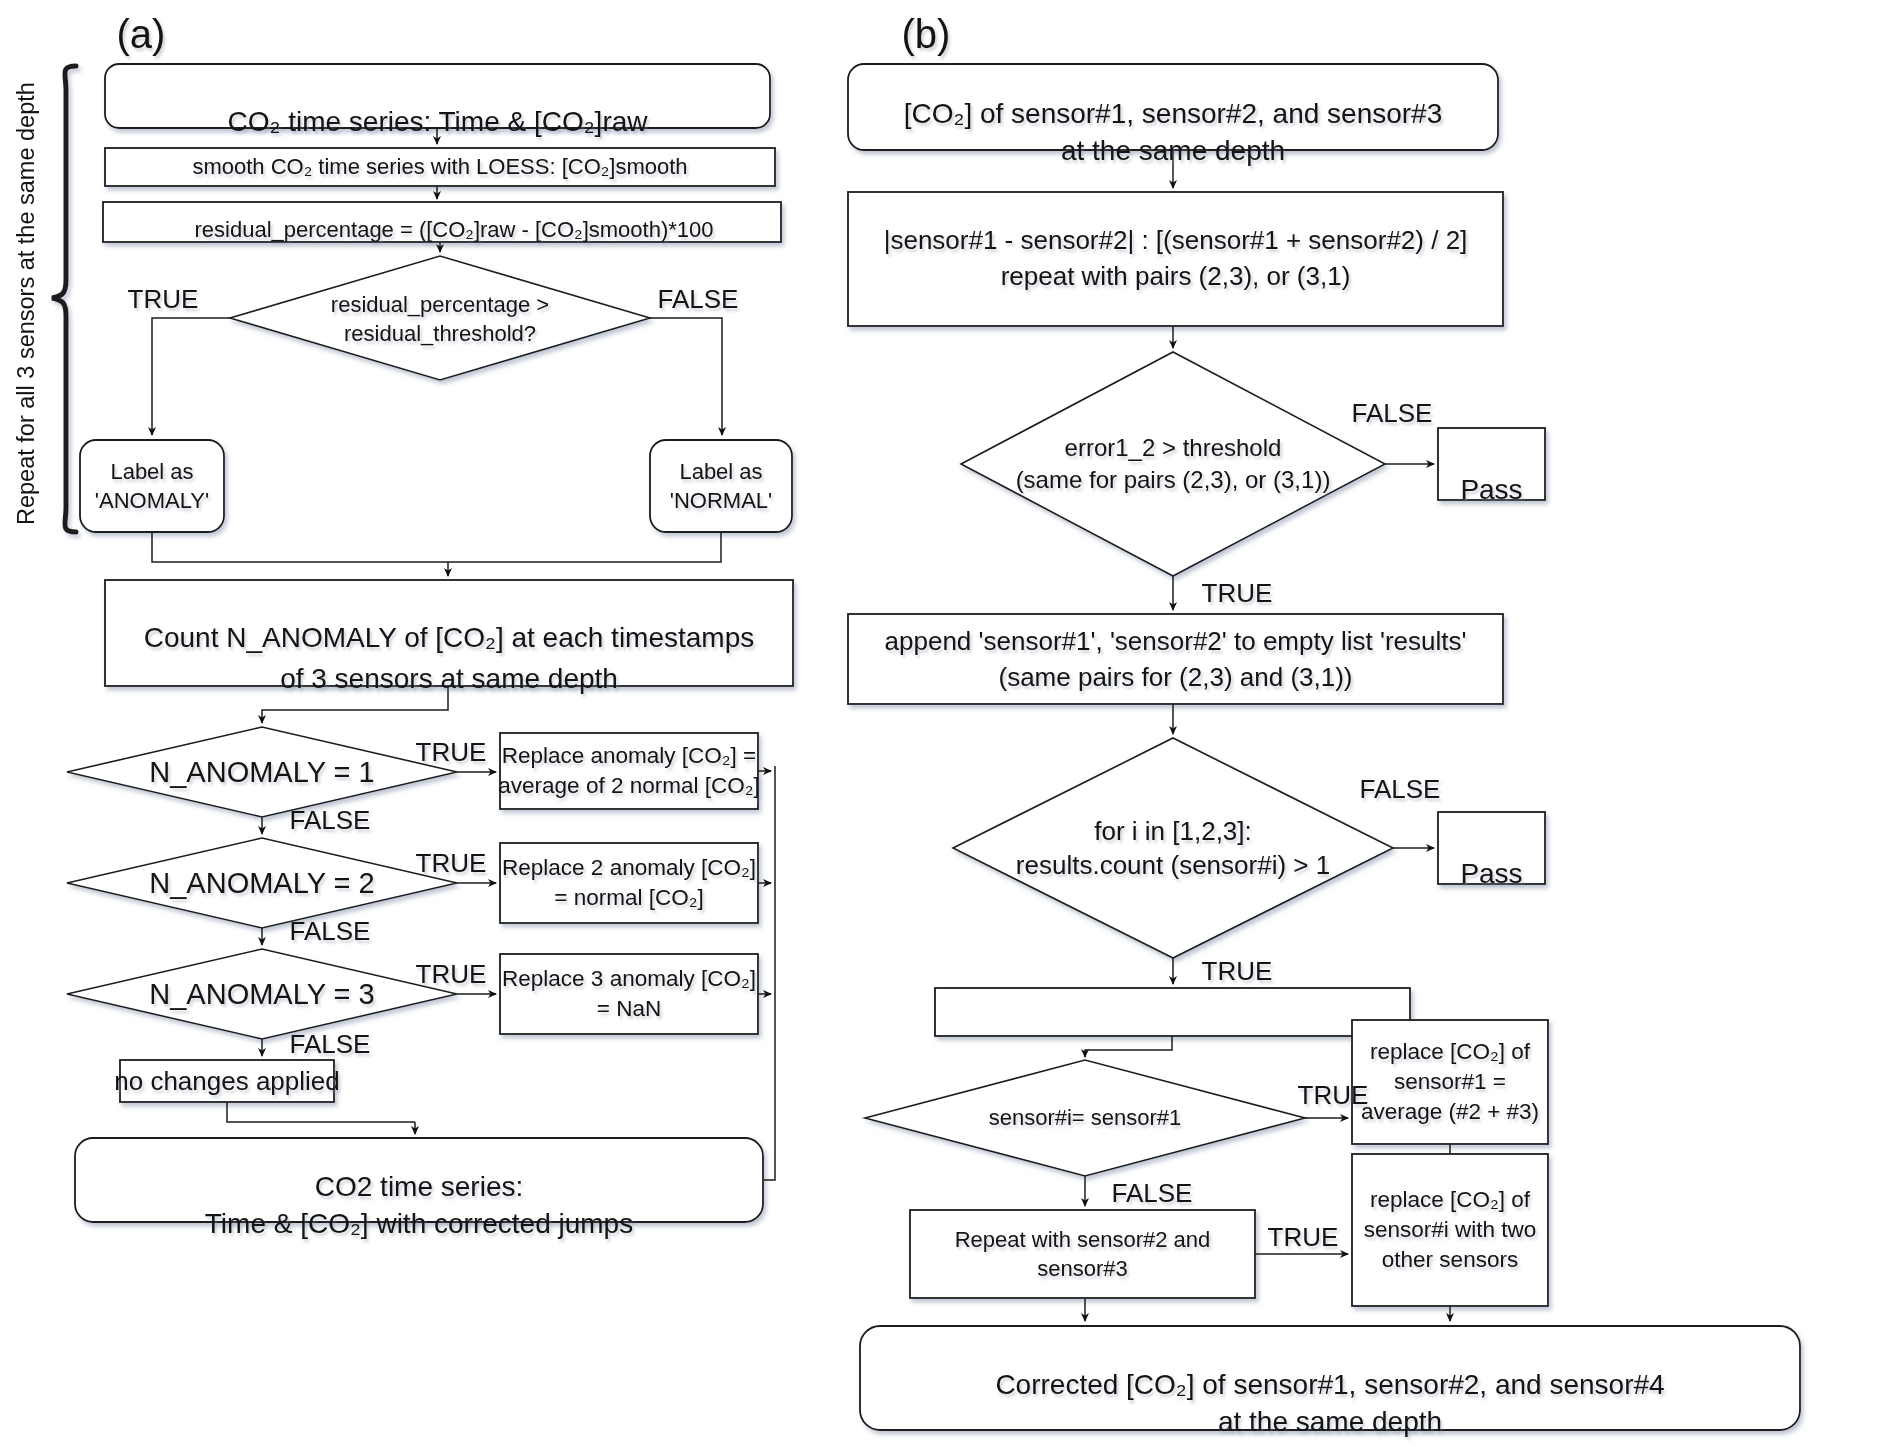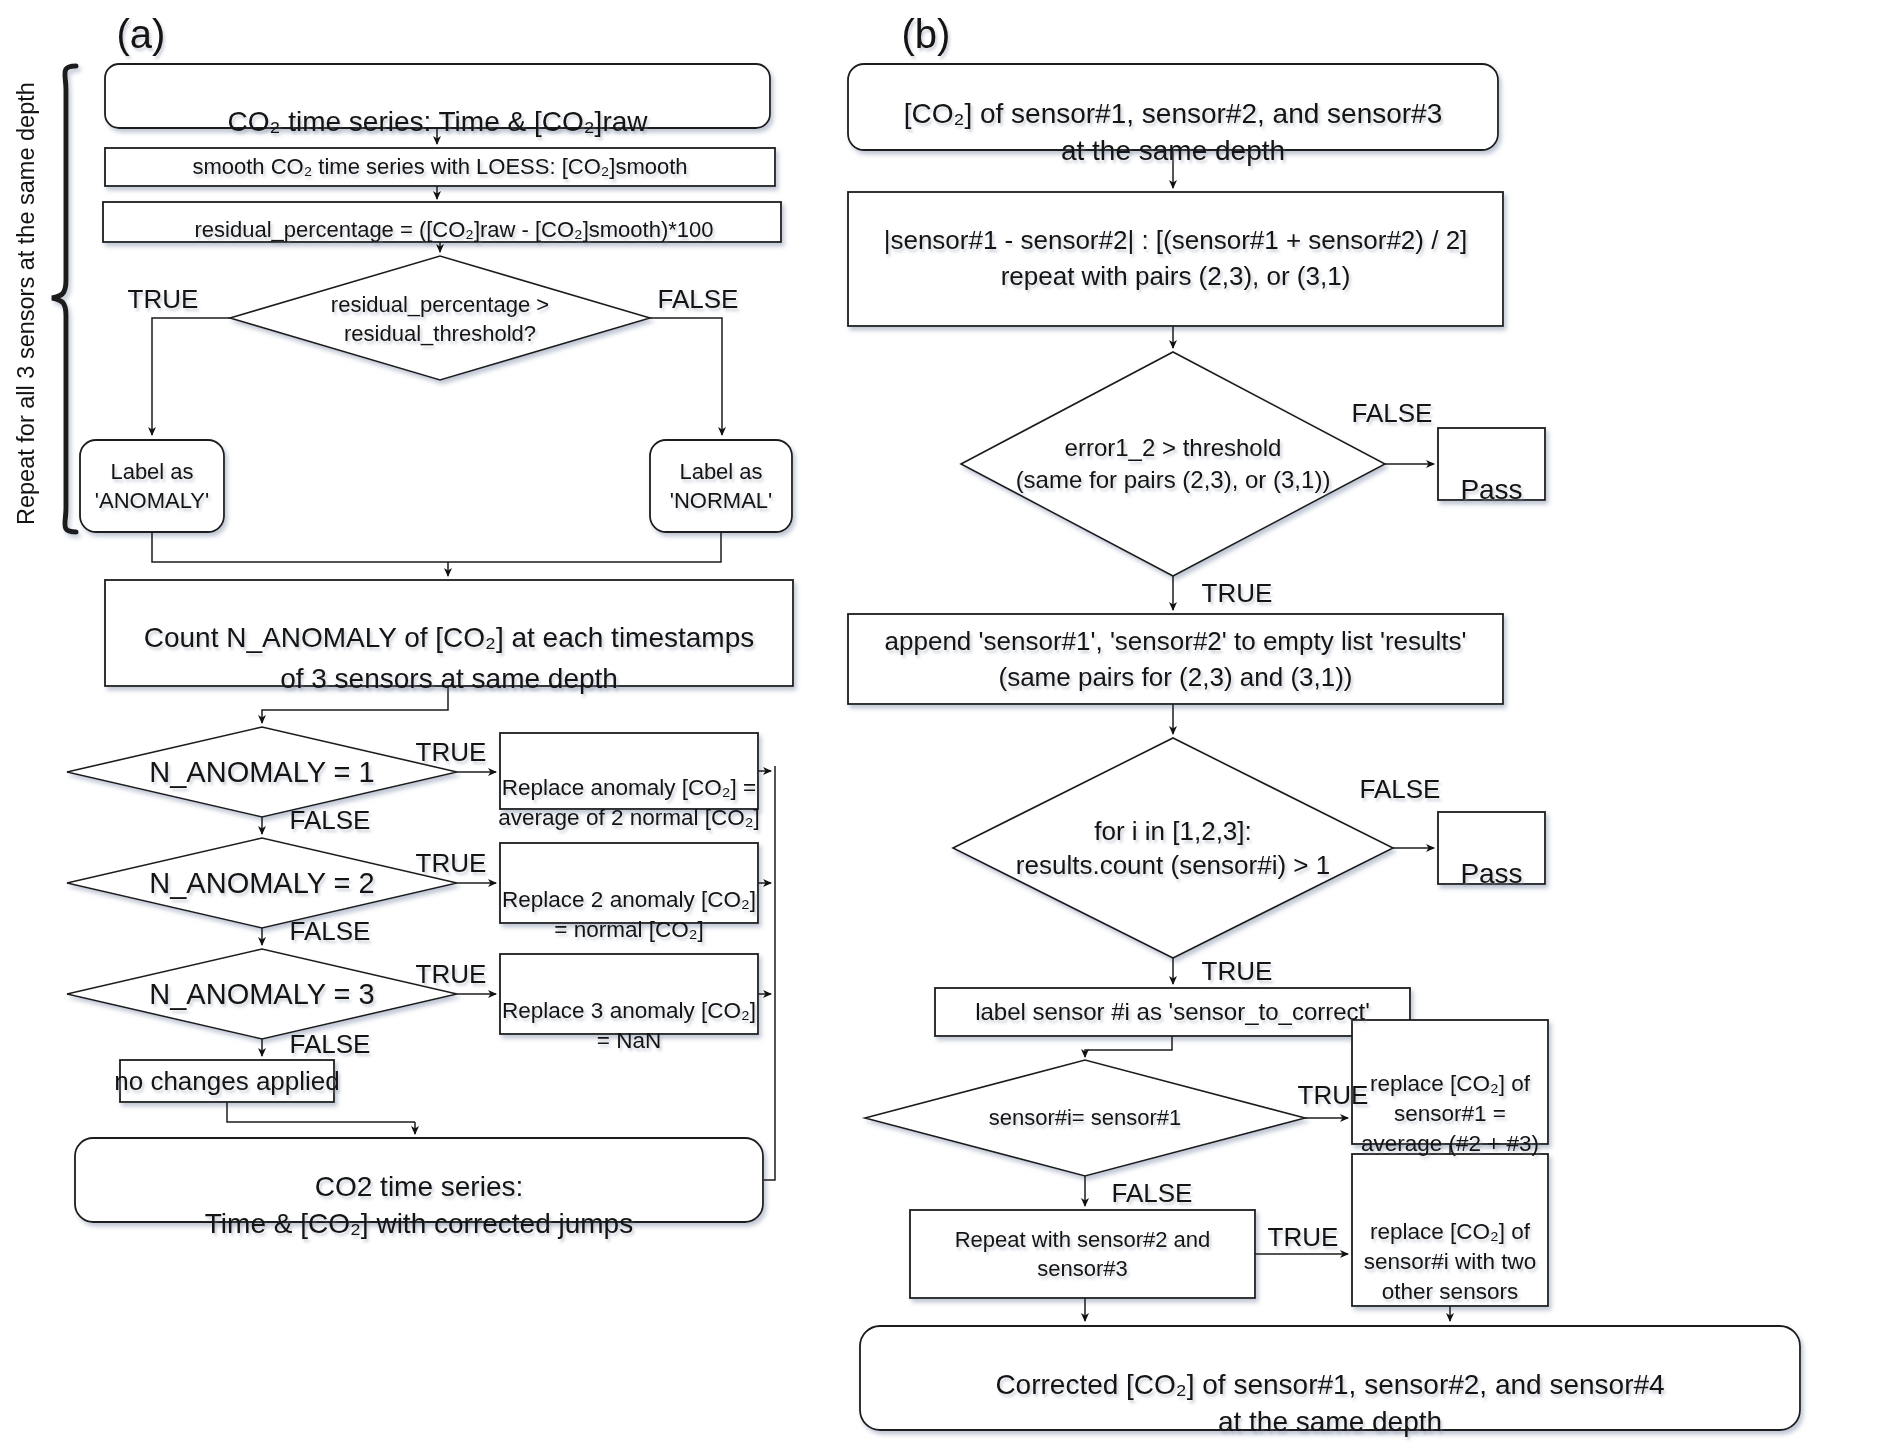--- a/index.html
+++ b/index.html
@@ -5,21 +5,21 @@
   html,body{margin:0;padding:0;background:#ffffff;}
   #canvas{position:relative;width:1892px;height:1447px;background:#fff;overflow:hidden;
           font-family:"Liberation Sans","DejaVu Sans",sans-serif;color:#111;}
   #shapes{position:absolute;left:0;top:0;}
   .t{position:absolute;display:flex;flex-direction:column;align-items:center;justify-content:center;
      text-align:center;color:#141414;line-height:1.32;
      text-shadow:2px 3px 3px rgba(140,150,170,.45);}
   .t span{display:block;white-space:nowrap;}
   .ttl{font-size:40px;}
   .f28{font-size:28px;margin-top:26px;} .f27{font-size:22px;} .f26{font-size:26px;}
-  .f24{font-size:24px;} .f29{font-size:29px;} .f22{font-size:22.5px;margin-top:32px;}
+  .f24{font-size:24px;} .f29{font-size:29px;} .f22{font-size:22.5px;}
   .edge{font-size:26px;}
   .side{position:absolute;left:0px;top:58px;width:52px;height:492px;
         display:flex;align-items:center;justify-content:center;
         writing-mode:vertical-rl;transform:rotate(180deg);
         font-size:23.5px;white-space:nowrap;color:#141414;}
 </style>
 </head>
 <body>
 
 <div id="canvas">
@@ -243,23 +243,20 @@
   <div class="t edge" style="left:1348px;top:774px;width:104px;height:30px">
       <span>FALSE</span>
     </div>
   <div class="t f28" style="left:1438px;top:812px;width:107px;height:72px">
       <span>Pass</span>
     </div>
   <div class="t edge" style="left:1192px;top:956px;width:90px;height:30px">
       <span>TRUE</span>
     </div>
 
-  <div class="t f24" style="left:935px;top:988px;width:475px;height:48px">
-      <span>label sensor #i as 'sensor_to_correct'</span>
-    </div>
 
   <div class="t f27" style="left:905px;top:1098px;width:360px;height:40px">
       <span>sensor#i= sensor#1</span>
     </div>
   <div class="t edge" style="left:1288px;top:1080px;width:90px;height:30px">
       <span>TRUE</span>
     </div>
   <div class="t edge" style="left:1100px;top:1178px;width:104px;height:30px">
       <span>FALSE</span>
     </div>

